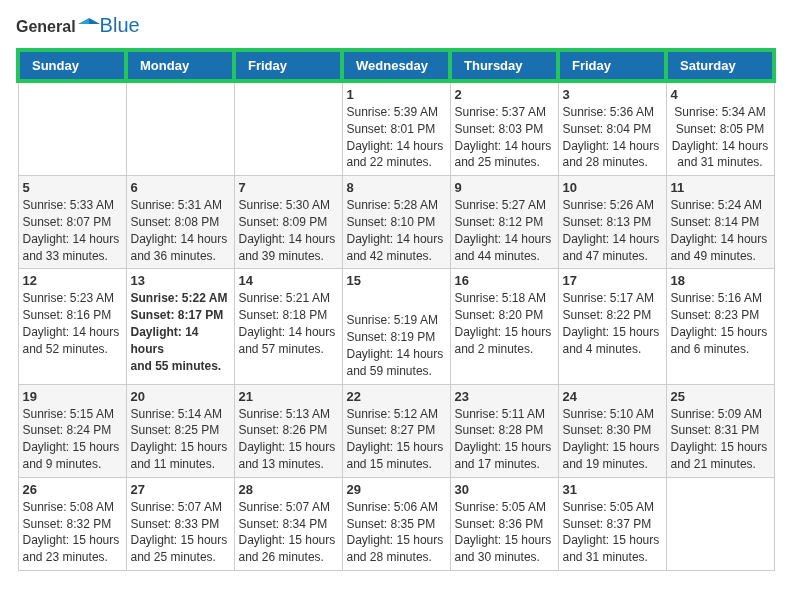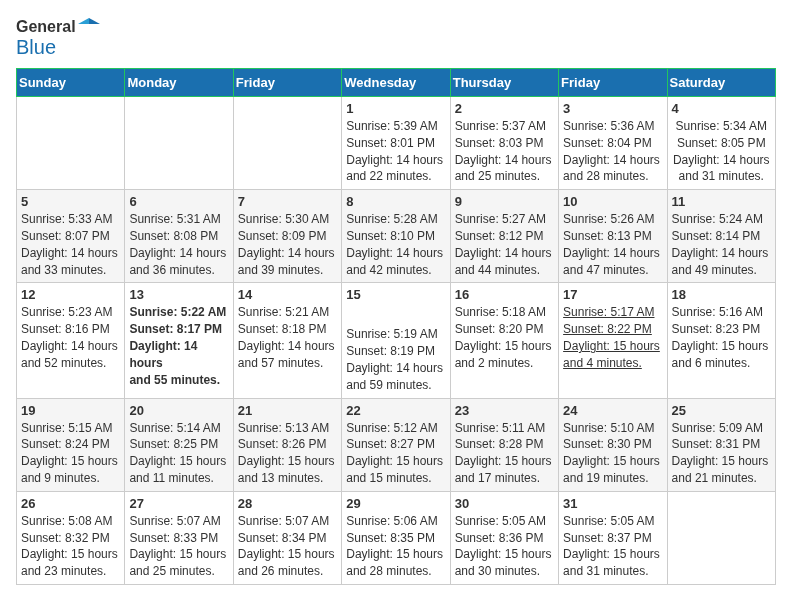--- a/index.html
+++ b/index.html
@@ -33,24 +33,24 @@
       color: #333;
     }
     .calendar-table {
       width: 100%;
       border-collapse: collapse;
       table-layout: fixed;
     }
     .calendar-table th {
       background-color: #1a6faf;
       color: white;
-      padding: 6px 2px;
+      padding: 6px 12px;
       text-align: left;
       font-size: 13px;
-      border: 1px solid #22c55e;
+      border: 4px solid #22c55e;
     }
     .calendar-table td {
       border: 1px solid #ccc;
       vertical-align: top;
       padding: 4px;
       height: 80px;
       font-size: 10.5px;
       color: #333;
       background: #fff;
     }
@@ -69,21 +69,21 @@
     }
     .empty-cell {
       background: #f9f9f9;
     }
   </style>
 </head>
 <body>
 
 <div class="header-area">
   <div class="logo">
-  <div style="display:flex;flex-direction:column;line-height:1.1">
+  <div style="display:flex;flex-direction:row;line-height:1.1">
     <div style="display:flex;align-items:center">
       <span style="font-size:16px;font-weight:bold;color:#333;">General</span>
       <svg width="22" height="22" viewBox="0 0 22 22" style="margin-left:2px">
         <polygon points="11,2 22,8 11,8" fill="#1a6faf"></polygon>
         <polygon points="11,2 0,8 11,8" fill="#2a9fd6"></polygon>
       </svg>
     </div>
     <span style="font-size:20px;font-weight:normal;color:#1a6faf;margin-top:-2px">Blue</span>
   </div>
 </div>
@@ -221,21 +221,21 @@
         </td>
         <td>
           <div class="day-number">16</div>
           <div class="cell-text" style="white-space: pre-line;">Sunrise: 5:18 AM
 Sunset: 8:20 PM
 Daylight: 15 hours
 and 2 minutes.</div>
         </td>
         <td>
           <div class="day-number">17</div>
-          <div class="cell-text" style="white-space: pre-line; text-decoration: underline;">Sunrise: 5:17 AM
+          <div class="cell-text" style="white-space: pre-line;">Sunrise: 5:17 AM
 Sunset: 8:22 PM
 Daylight: 15 hours
 and 4 minutes.</div>
         </td>
         <td>
           <div class="day-number">18</div>
           <div class="cell-text" style="white-space: pre-line;">Sunrise: 5:16 AM
 Sunset: 8:23 PM
 Daylight: 15 hours
 and 6 minutes.</div>

